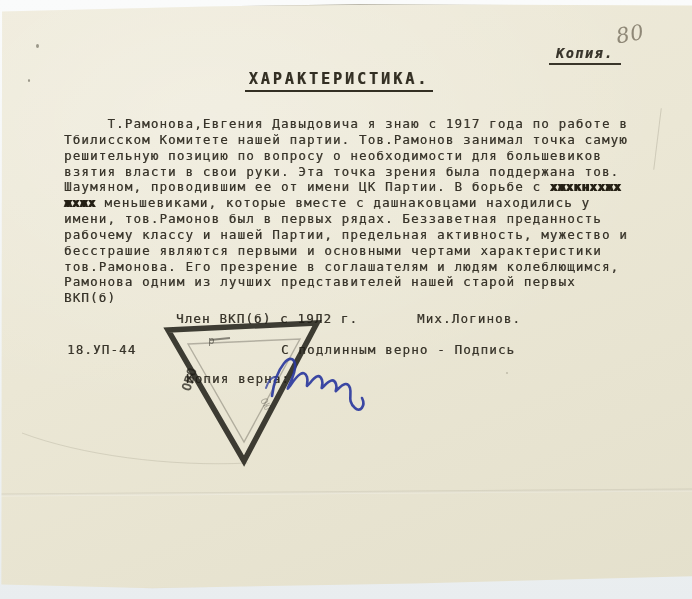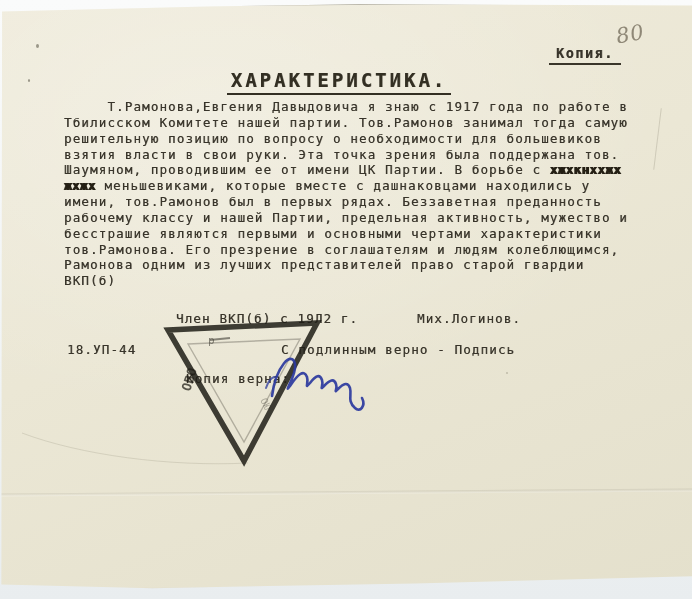--- a/index.html
+++ b/index.html
@@ -26,29 +26,29 @@
   .speck{position:absolute;border-radius:50%;background:rgba(70,66,52,.5);}
   .typew{white-space:pre;font-size:12.5px;letter-spacing:1.15px;color:#38342a;
     text-shadow:.4px 0 0 rgba(45,41,32,.55);}
   .page-number{
     position:absolute;left:616px;top:22px;transform:rotate(-10deg);
     font-family:"DejaVu Serif", serif;font-style:italic;font-size:21px;
     color:#8f8877;letter-spacing:1px;
   }
   .copy-label{
     position:absolute;left:549px;top:45px;font-weight:700;font-size:13.5px;
-    letter-spacing:1.5px;border-bottom:2px solid #3a362a;padding:0 7px 2px 7px;
+    letter-spacing:1.5px;border-bottom:2px solid #3a362a;padding:0 7px 2px 7px;font-style:italic;
   }
   .doc-title{position:absolute;left:0;right:14px;top:69px;text-align:center;}
   .doc-title span{
-    display:inline-block;font-weight:700;font-size:19px;letter-spacing:3px;
+    display:inline-block;font-weight:700;font-size:15px;letter-spacing:3px;
     border-bottom:2.5px solid #332f23;padding:0 4px 2px 4px;color:#332f23;
     text-shadow:.5px 0 0 rgba(40,36,27,.6);
   }
-  .body-block{position:absolute;left:64px;top:99px;width:606px;}
+  .body-block{position:absolute;left:64px;top:116px;width:606px;}
   .body-line{height:15.85px;line-height:15.85px;}
   .struck{font-weight:700;color:#241f14;letter-spacing:.4px;
     text-shadow:.9px 0 0 #241f14, -.4px 0 0 rgba(36,31,20,.7);}
   .row-membership{position:absolute;top:311px;left:0;width:100%;height:16px;}
   .membership{position:absolute;left:176px;text-align:center;}
   .author{position:absolute;left:417px;}
   .date-line{position:absolute;left:67px;top:342px;}
   .certify-line{position:absolute;left:281px;top:342px;}
   .copy-correct{position:absolute;left:157px;top:371px;padding-left:29px;}
   .stamp-svg{position:absolute;left:150px;top:314px;z-index:4;}
@@ -71,30 +71,30 @@
     <div class="page-number">80</div>
 
     <div class="copy-label typew">Копия.</div>
 
     <div class="doc-title">
       <span>ХАРАКТЕРИСТИКА.</span>
     </div>
 
     <div class="body-block">
       <div class="body-line typew">     Т.Рамонова,Евгения Давыдовича я знаю с 1917 года по работе в</div>
-      <div class="body-line typew">Тбилисском Комитете нашей партии. Тов.Рамонов занимал тогда самую</div>
+      <div class="body-line typew">Тбилисском Комитете нашей партии. Тов.Рамонов занимал точка самую</div>
       <div class="body-line typew">решительную позицию по вопросу о необходимости для большевиков</div>
       <div class="body-line typew">взятия власти в свои руки. Эта точка зрения была поддержана тов.</div>
       <div class="body-line typew"><span>Шаумяном, проводившим ее от имени ЦК Партии. В борьбе с </span><span class="struck">хжхкнххжх</span></div>
       <div class="body-line typew"><span class="struck">жхжх</span><span> меньшевиками, которые вместе с дашнаковцами находились у</span></div>
       <div class="body-line typew">имени, тов.Рамонов был в первых рядах. Беззаветная преданность</div>
       <div class="body-line typew">рабочему классу и нашей Партии, предельная активность, мужество и</div>
       <div class="body-line typew">бесстрашие являются первыми и основными чертами характеристики</div>
       <div class="body-line typew">тов.Рамонова. Его презрение в соглашателям и людям колеблющимся,</div>
-      <div class="body-line typew">Рамонова одним из лучших представителей право старой гвардии</div>
+      <div class="body-line typew">Рамонова одним из лучших представителей нашей старой первых</div>
       <div class="body-line typew">ВКП(б)</div>
     </div>
 
     <div class="row-membership">
       <span class="membership typew">Член ВКП(б) с 19Л2 г.</span>
       <span class="author typew">Мих.Логинов.</span>
     </div>
 
     <div class="date-line typew">18.УП-44</div>
 

